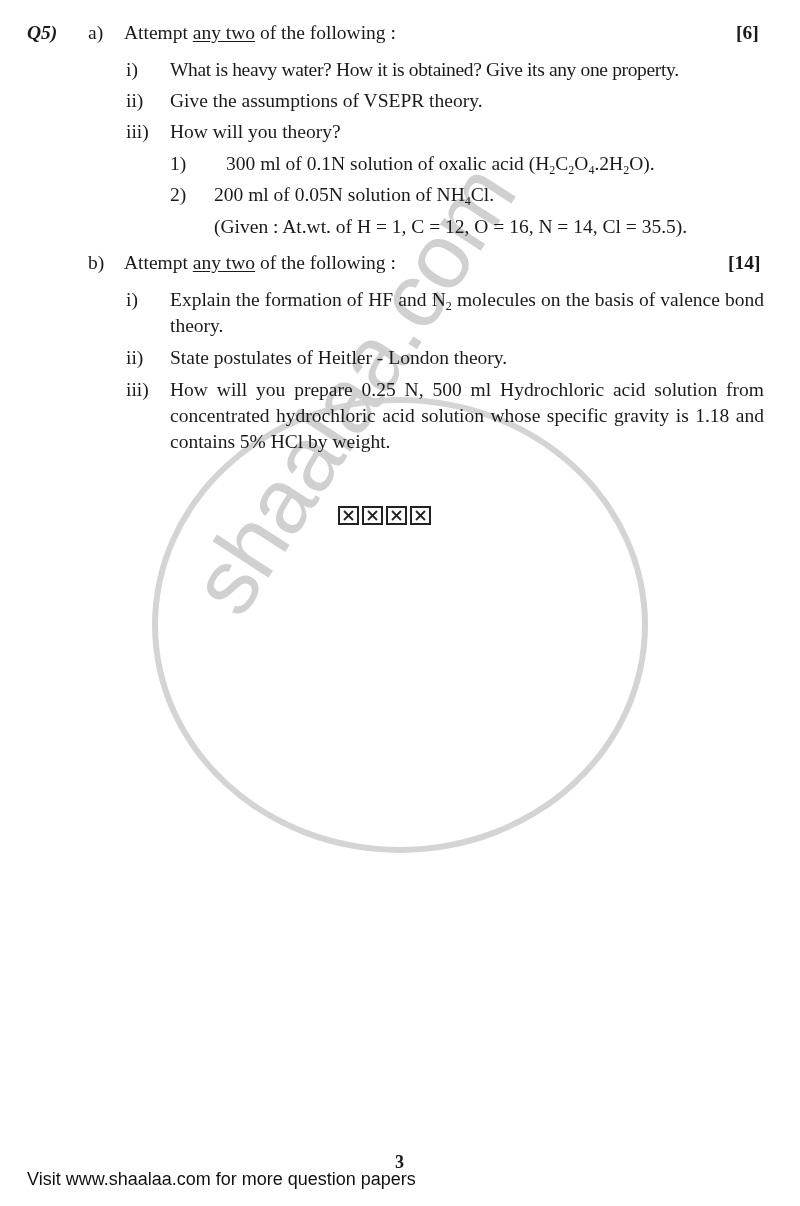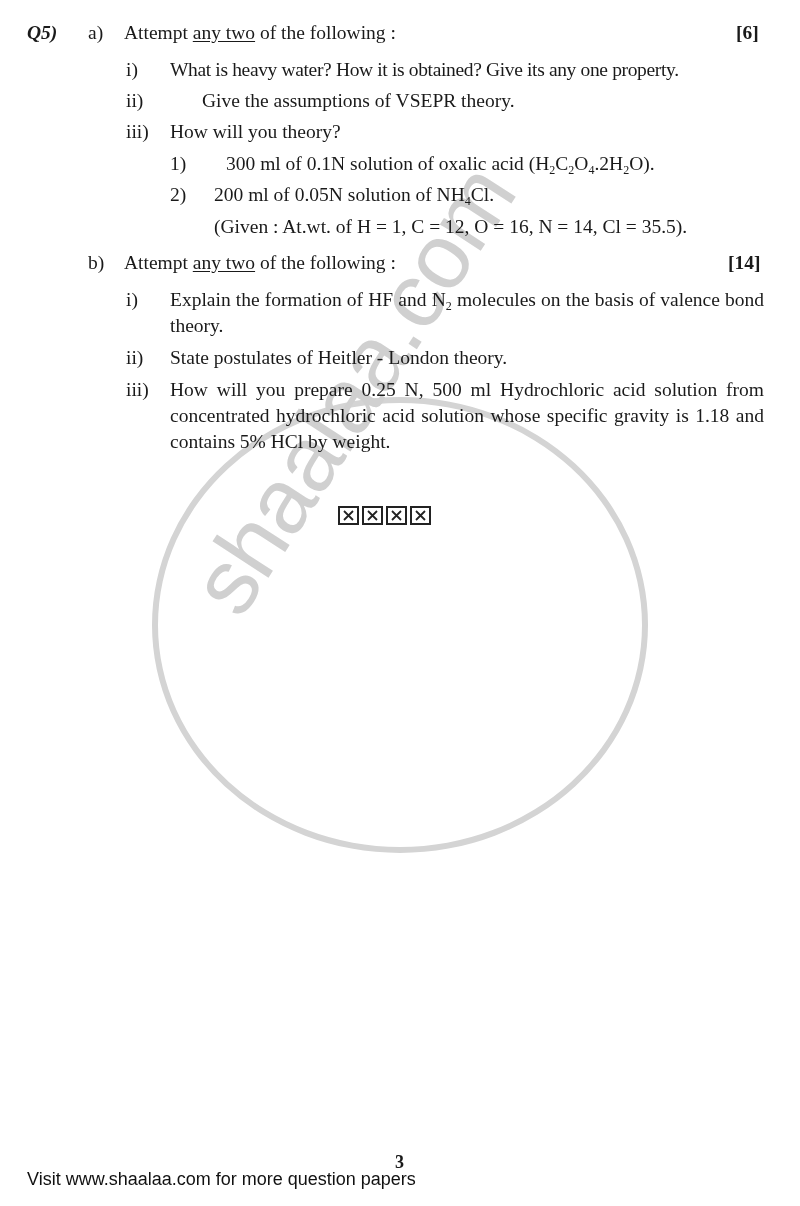--- a/index.html
+++ b/index.html
@@ -39,21 +39,21 @@
   <div class="abs t" style="left:88px;top:20px;">a)</div>
   <div class="abs t" style="left:124px;top:20px;">
     <span>Attempt </span><u>any two</u><span> of the following :</span>
   </div>
   <div class="abs t marks" style="left:736px;top:20px;">[6]</div>
 
   <div class="abs t" style="left:126px;top:57px;">i)</div>
   <div class="abs t" style="left:170px;top:57px;letter-spacing:-0.35px;">What is heavy water? How it is obtained? Give its any one property.</div>
 
   <div class="abs t" style="left:126px;top:88px;">ii)</div>
-  <div class="abs t" style="left:170px;top:88px;margin-left:32px;">Give the assumptions of VSEPR theory.</div>
+  <div class="abs t" style="left:170px;top:88px;">Give the assumptions of VSEPR theory.</div>
 
   <div class="abs t" style="left:126px;top:119px;">iii)</div>
   <div class="abs t" style="left:170px;top:119px;">How will you theory?</div>
 
   <div class="abs t" style="left:170px;top:151px;">1)</div>
   <div class="abs t" style="left:226px;top:151px;">
     <span>300 ml of 0.1N solution of oxalic acid (H</span><sub>2</sub><span>C</span><sub>2</sub><span>O</span><sub>4</sub><span>.2H</span><sub>2</sub><span>O).</span>
   </div>
 
   <div class="abs t" style="left:170px;top:182px;">2)</div>

